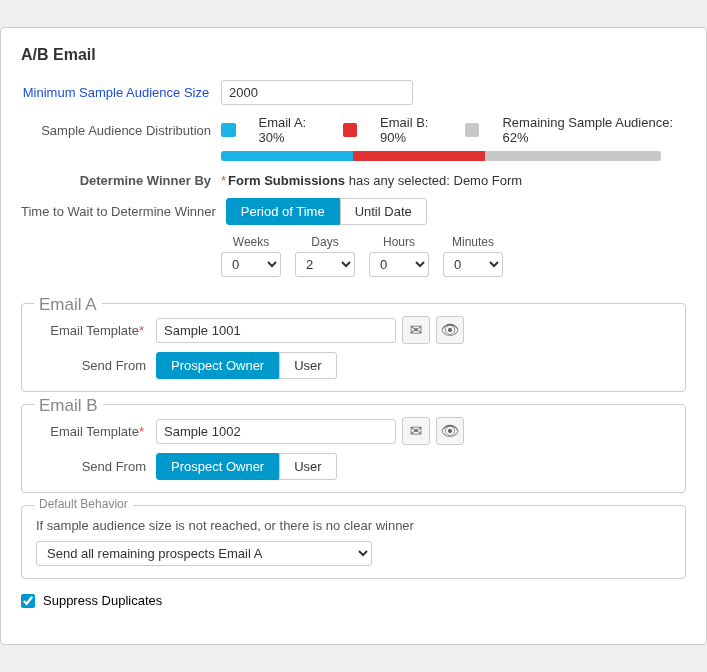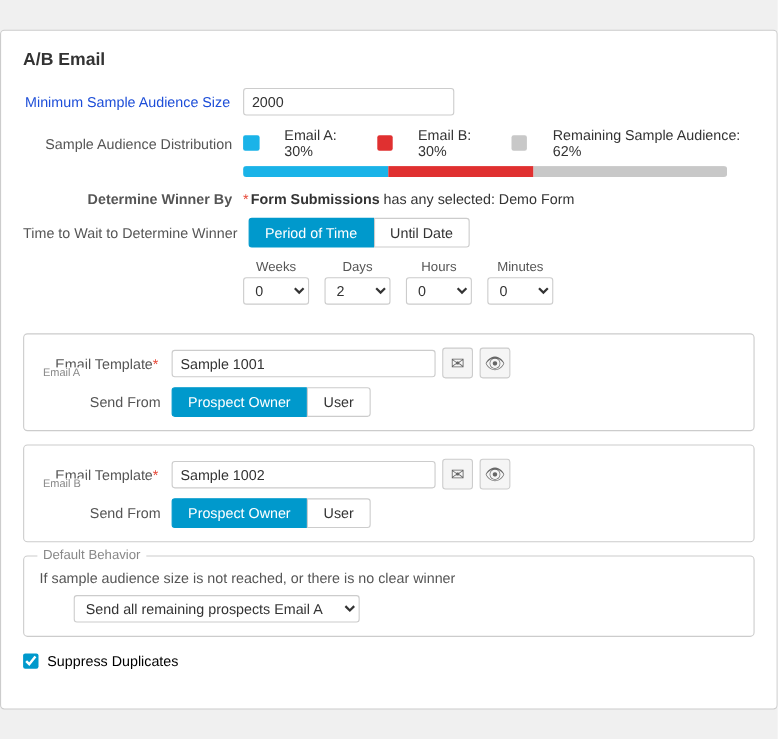--- a/index.html
+++ b/index.html
@@ -183,23 +183,22 @@
       padding: 12px 14px;
       margin-bottom: 12px;
       position: relative;
     }
     .section-box-title {
       position: absolute;
       top: -9px;
       left: 12px;
       background: #fff;
       padding: 0 5px;
-      font-size: 10px;
+      font-size: 17px;
       color: #888;
-      margin-top: 39px;
     }
     .section-inner-row {
       display: flex;
       align-items: center;
       margin-bottom: 8px;
     }
     .section-inner-row:last-child { margin-bottom: 0; }
     .section-inner-label {
       min-width: 120px;
       text-align: right;
@@ -259,22 +258,21 @@
     .default-desc {
       color: #555;
       font-size: 13px;
       margin-bottom: 8px;
     }
     .default-select-wrap {
       display: flex;
       align-items: center;
     }
     select.wide {
-      width: 260px;
-      margin-left: 31px;
+      width: 336px;
     }
     
     .suppress-row {
       display: flex;
       align-items: center;
       gap: 8px;
       margin-bottom: 20px;
     }
     input[type="checkbox"] {
       width: 14px;
@@ -323,21 +321,21 @@
 
   <div class="dist-row">
     <span class="dist-label">Sample Audience Distribution</span>
     <div class="dist-items">
       <div class="dist-item">
         <span class="color-box" style="background:#1ab3e8;"></span>
         <span>Email A: 30%</span>
       </div>
       <div class="dist-item">
         <span class="color-box" style="background:#e03030;"></span>
-        <span>Email B: 30%</span>
+        <span>Email B: 90%</span>
       </div>
       <div class="dist-item">
         <span class="color-box" style="background:#c8c8c8;"></span>
         <span>Remaining Sample Audience: 62%</span>
       </div>
     </div>
   </div>
 
   <div class="progress-bar-row">
     <div class="progress-segment" style="width:30%; background:#1ab3e8;"></div>

